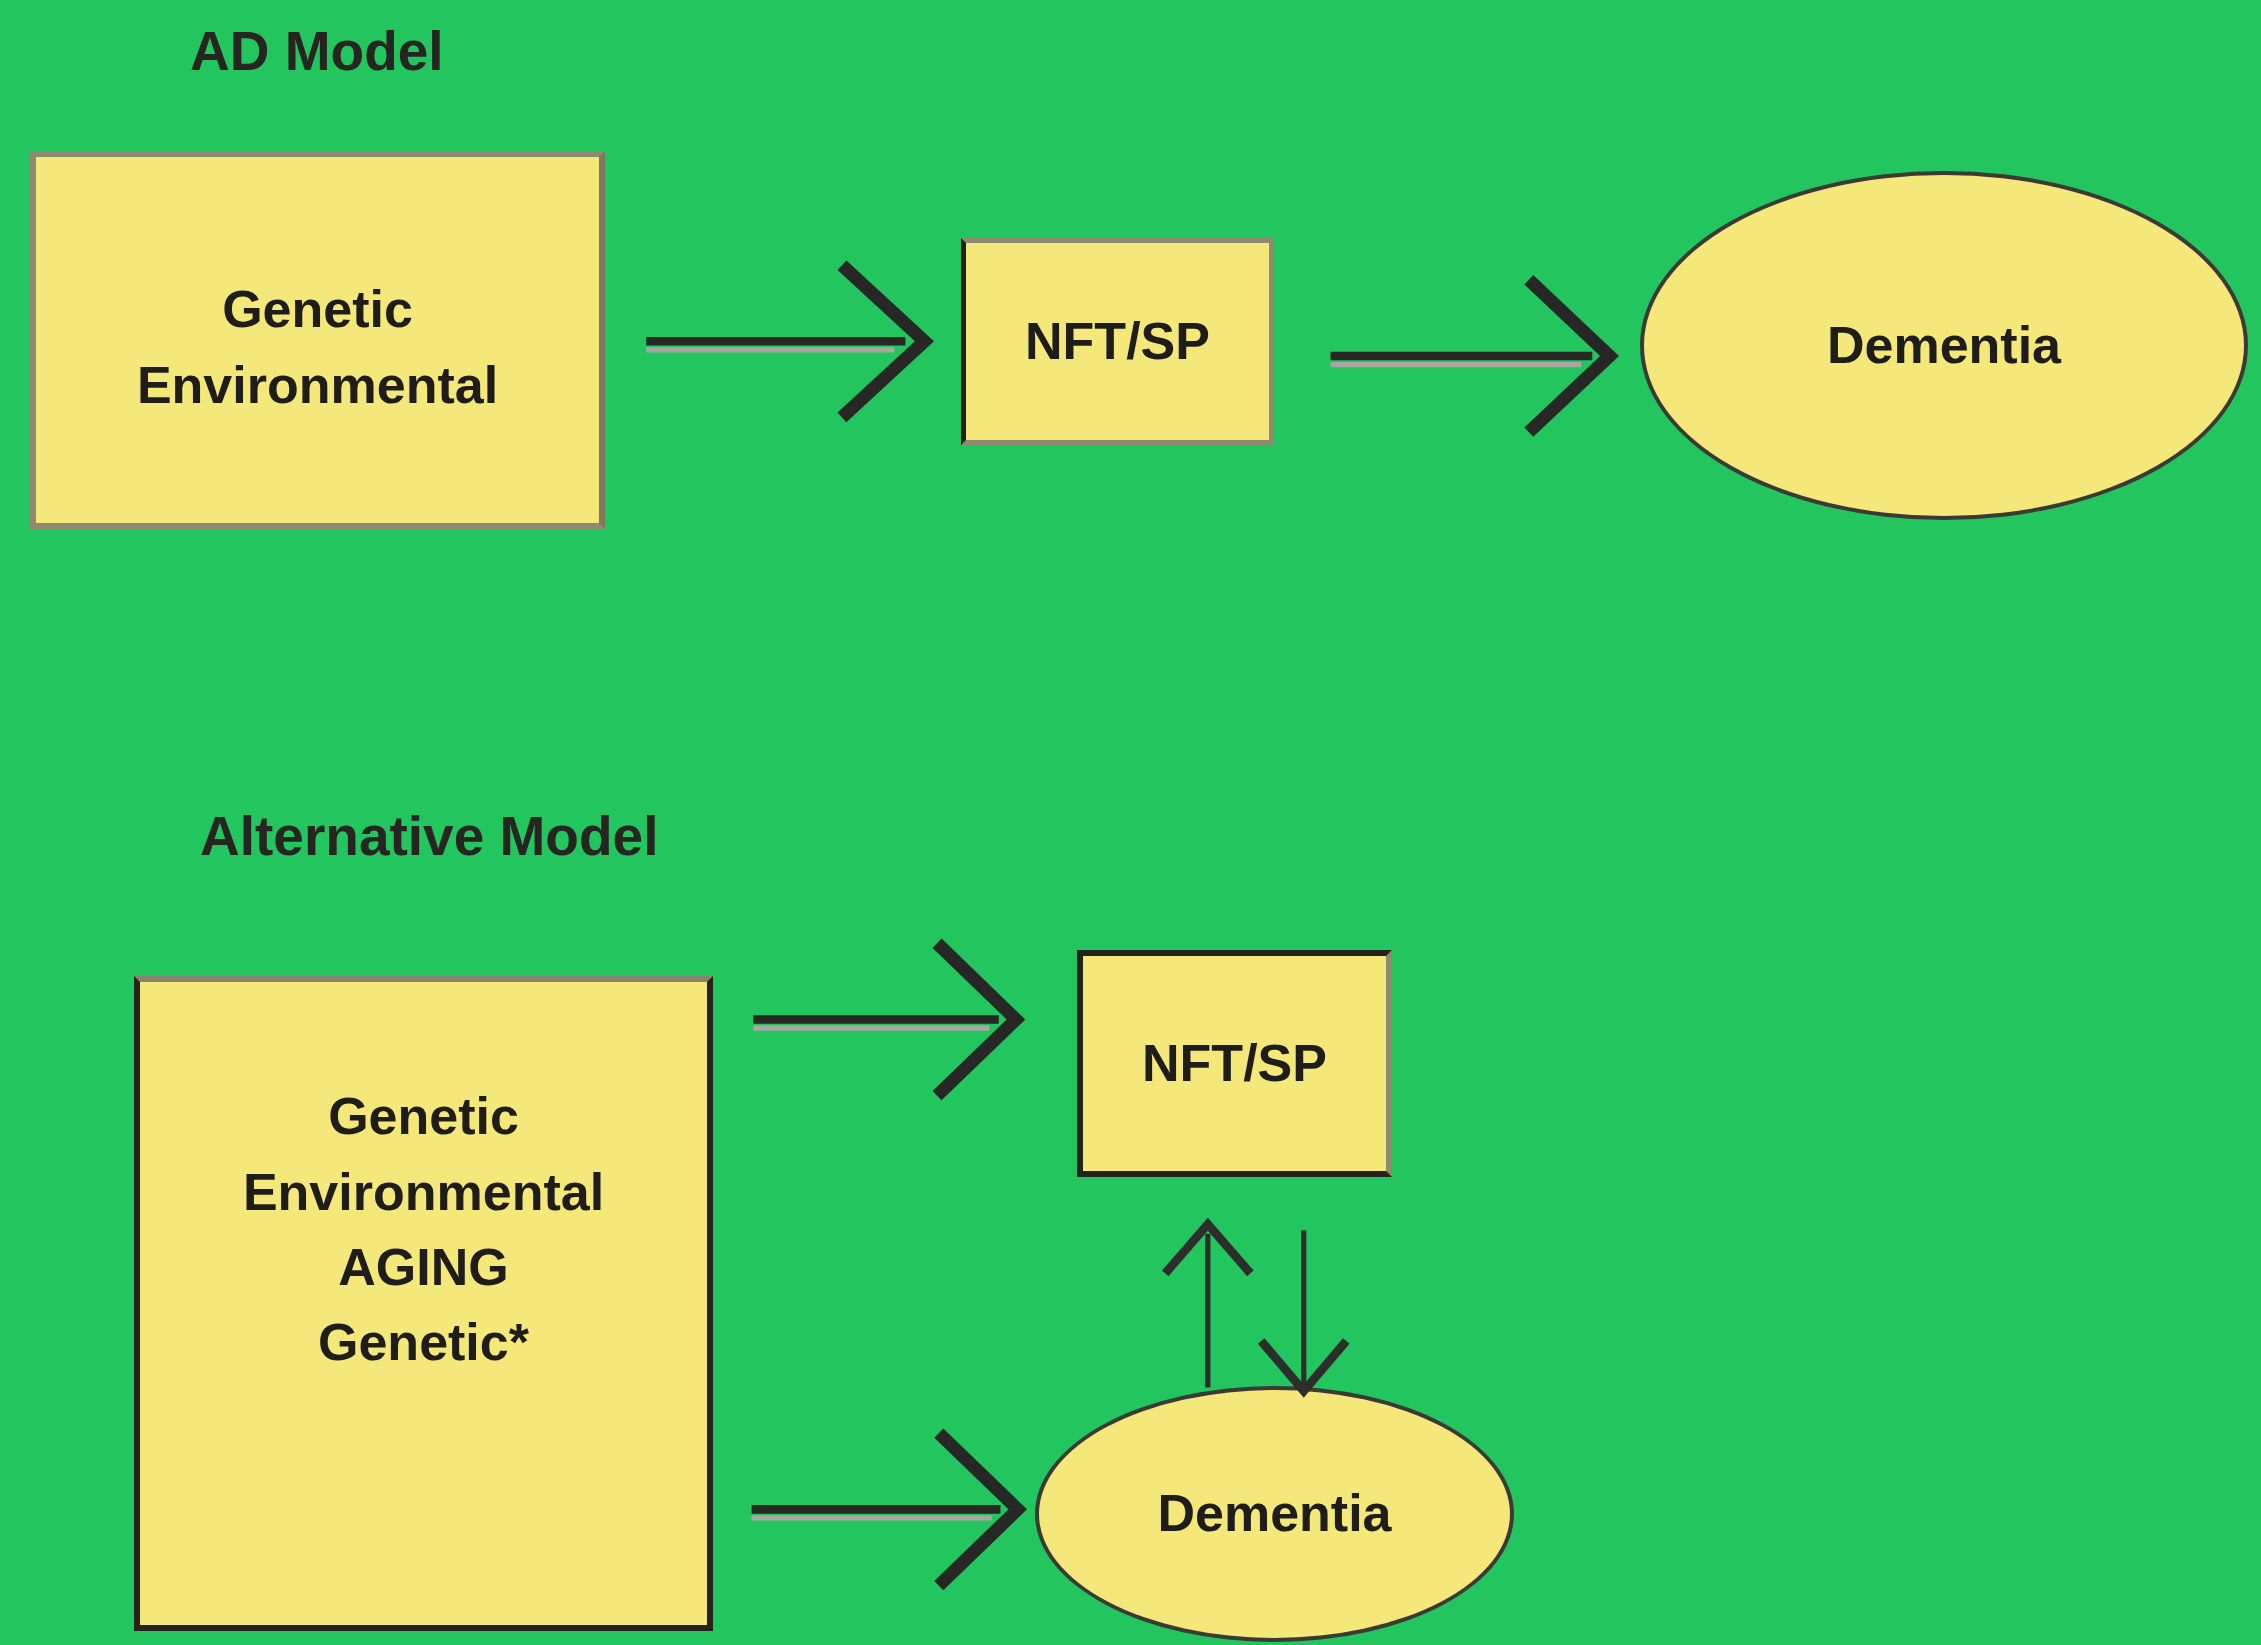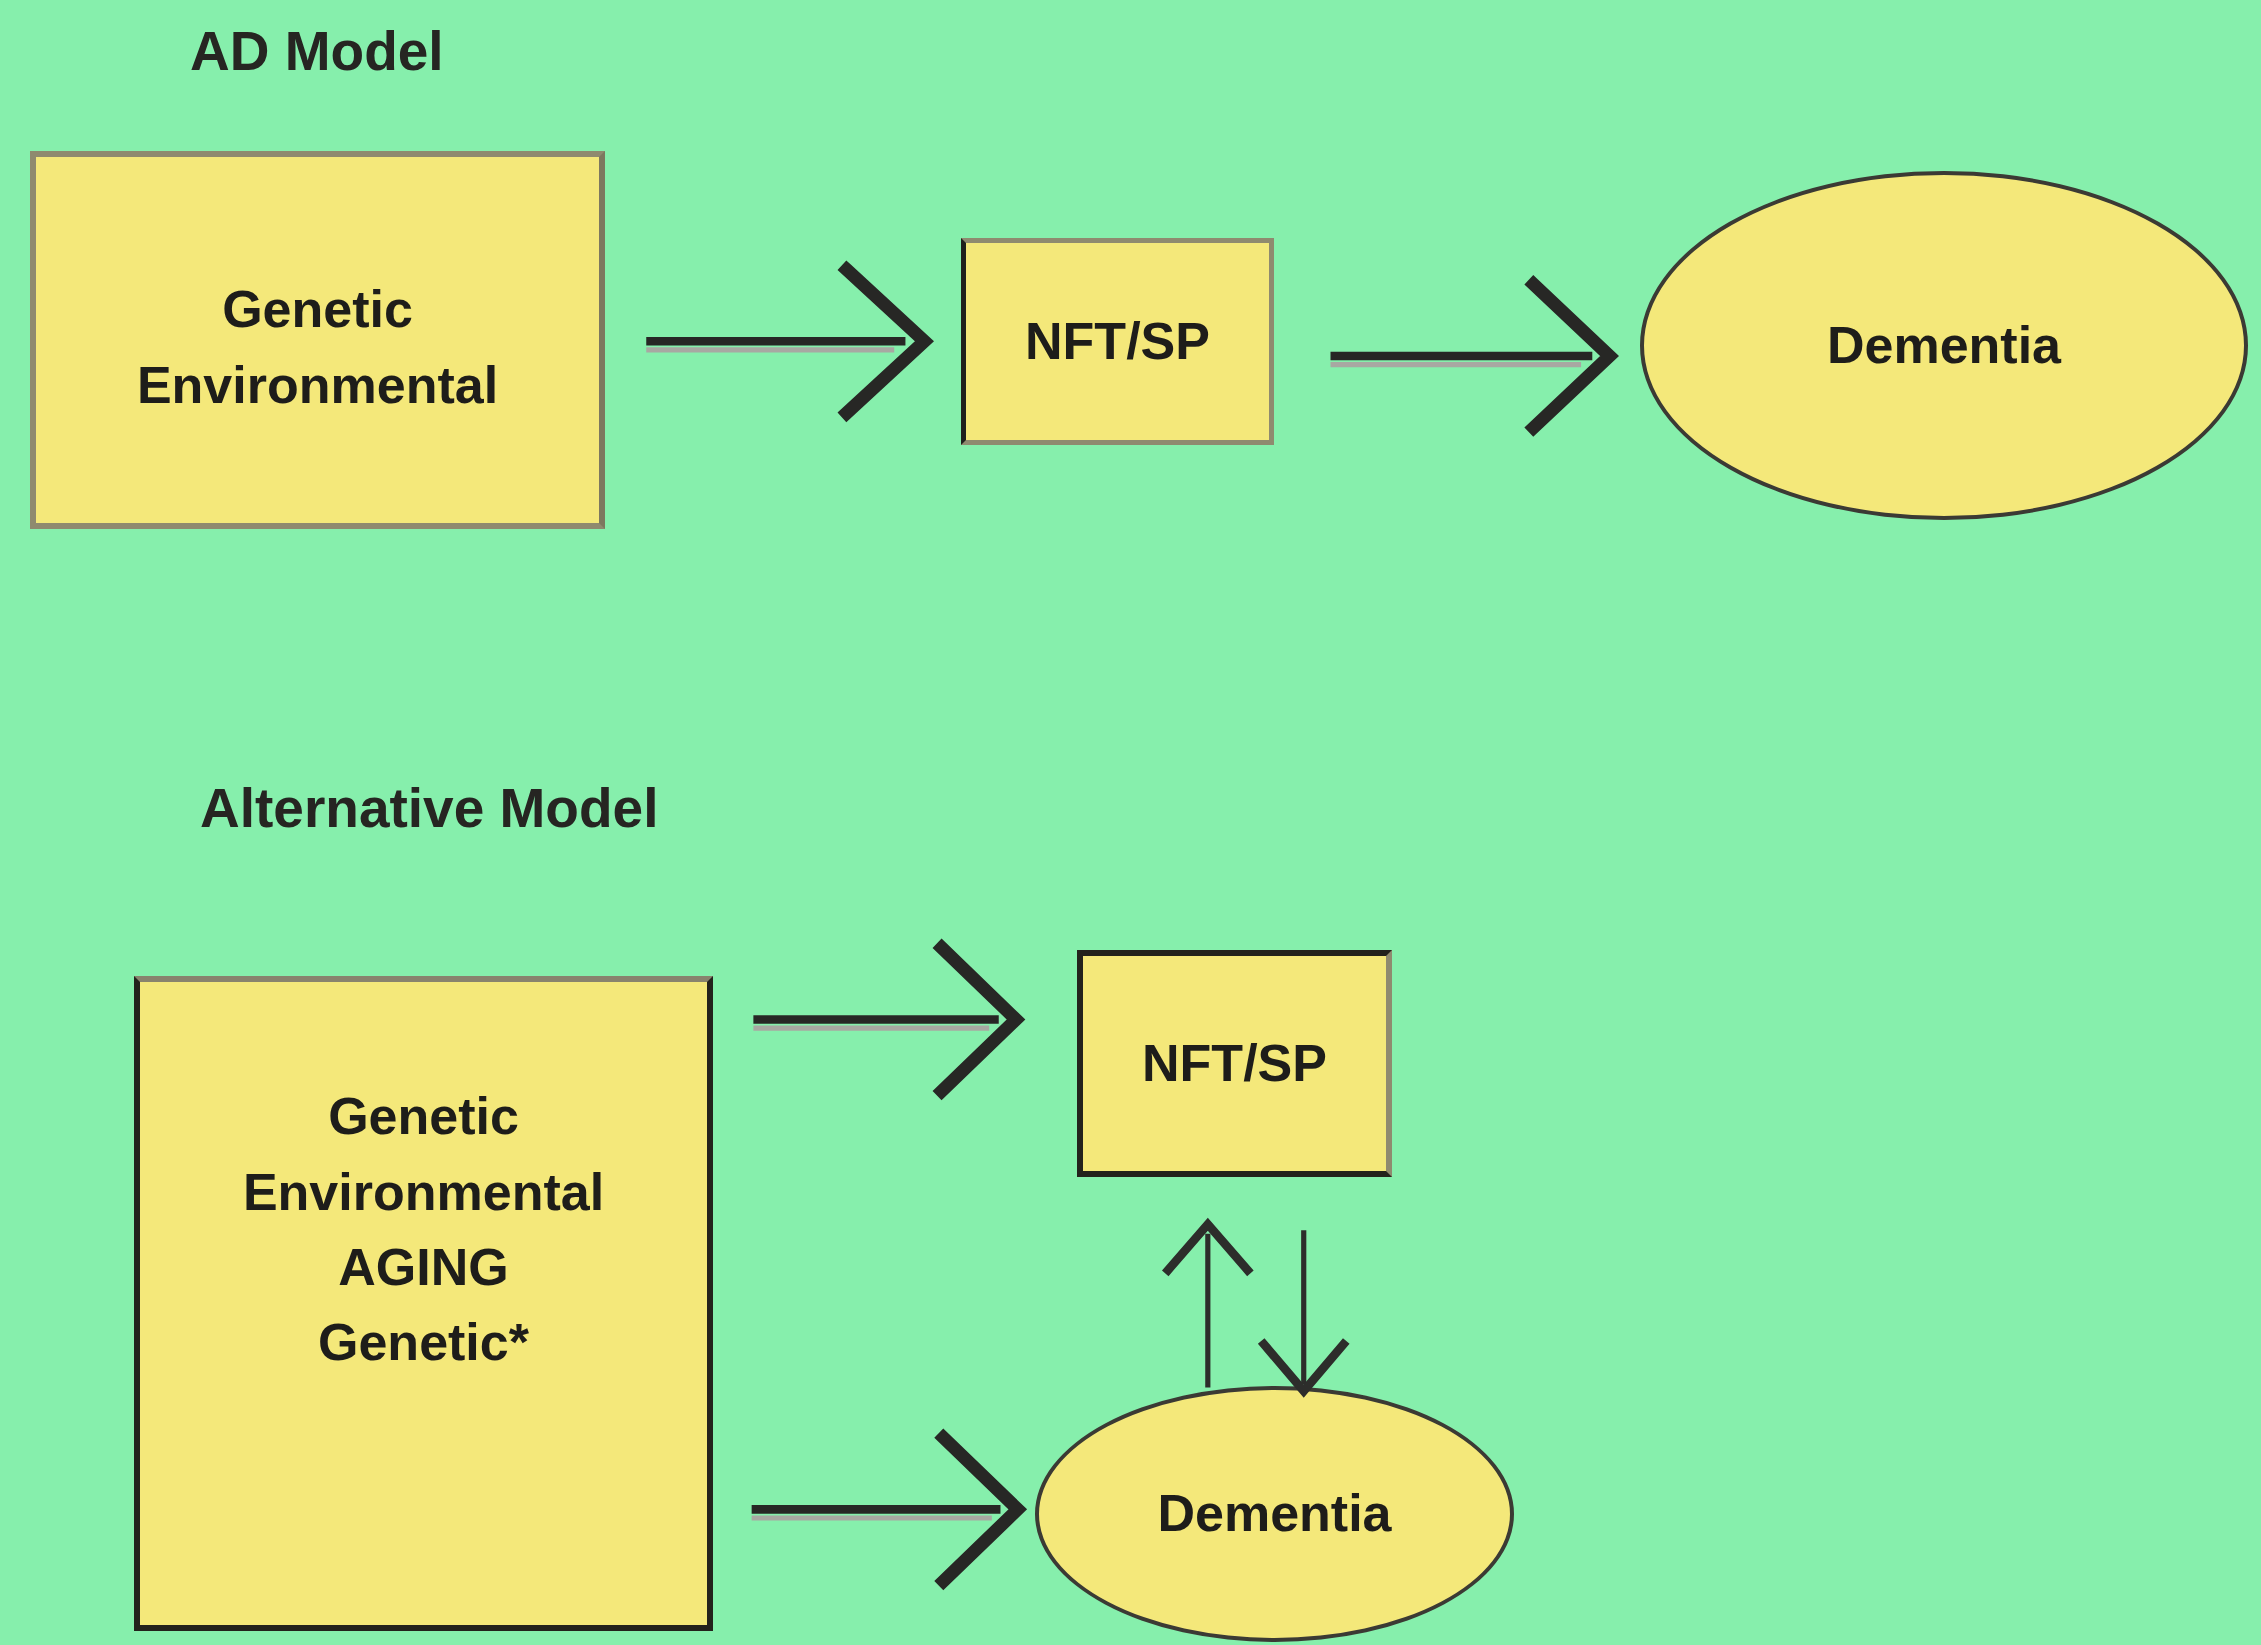--- a/index.html
+++ b/index.html
@@ -5,21 +5,21 @@
   html, body {
     margin: 0;
     padding: 0;
     background: #fcfcfa;
     font-family: "Liberation Sans", sans-serif;
   }
   .canvas {
     position: relative;
     width: 2261px;
     height: 1645px;
-    background: #86efac;
+    background: #22c55e;
     overflow: hidden;
     color: #1e1d1a;
     text-decoration: underline;
   }
   .model-title {
     position: absolute;
     font-size: 55px;
     font-weight: 700;
     letter-spacing: 0px;
     color: #262522;
@@ -85,21 +85,21 @@
   </div>
 
   <div class="node rect-olive-small" style="left:961px; top:238px; width:313px; height:207px;">
     <div class="line">NFT/SP</div>
   </div>
 
   <div class="node ellipse" style="left:1640px; top:171px; width:608px; height:349px;">
     <div class="line">Dementia</div>
   </div>
 
-  <div class="model-title" style="left:200px; top:776px;">Alternative Model</div>
+  <div class="model-title" style="left:200px; top:804px;">Alternative Model</div>
 
   <div class="node rect-dark" style="left:134px; top:976px; width:579px; height:655px; padding-bottom:147px;">
     <div class="line">Genetic</div>
     <div class="line">Environmental</div>
     <div class="line">AGING</div>
     <div class="line">Genetic*</div>
   </div>
 
   <div class="node rect-dark-small" style="left:1077px; top:950px; width:315px; height:227px;">
     <div class="line">NFT/SP</div>

